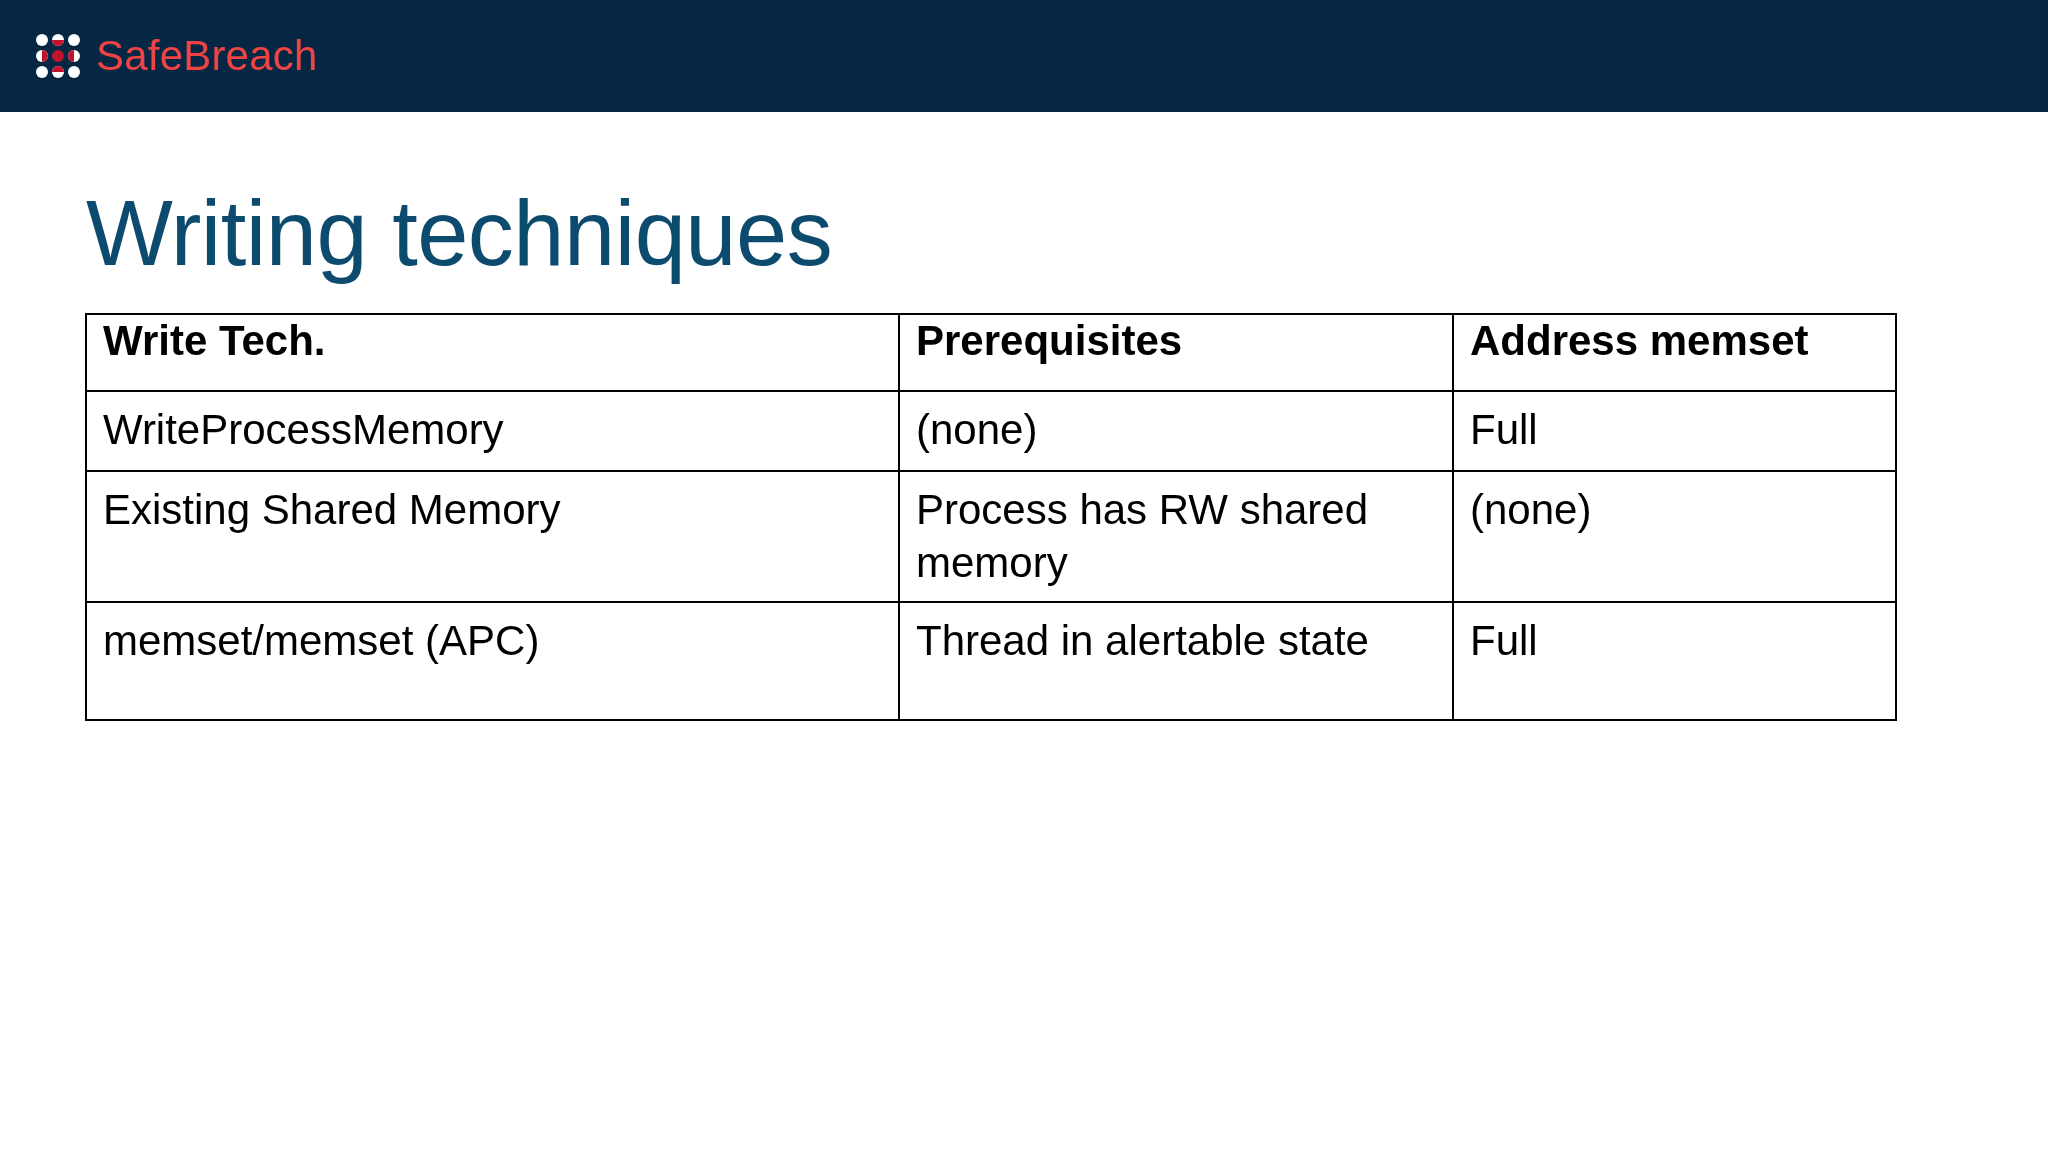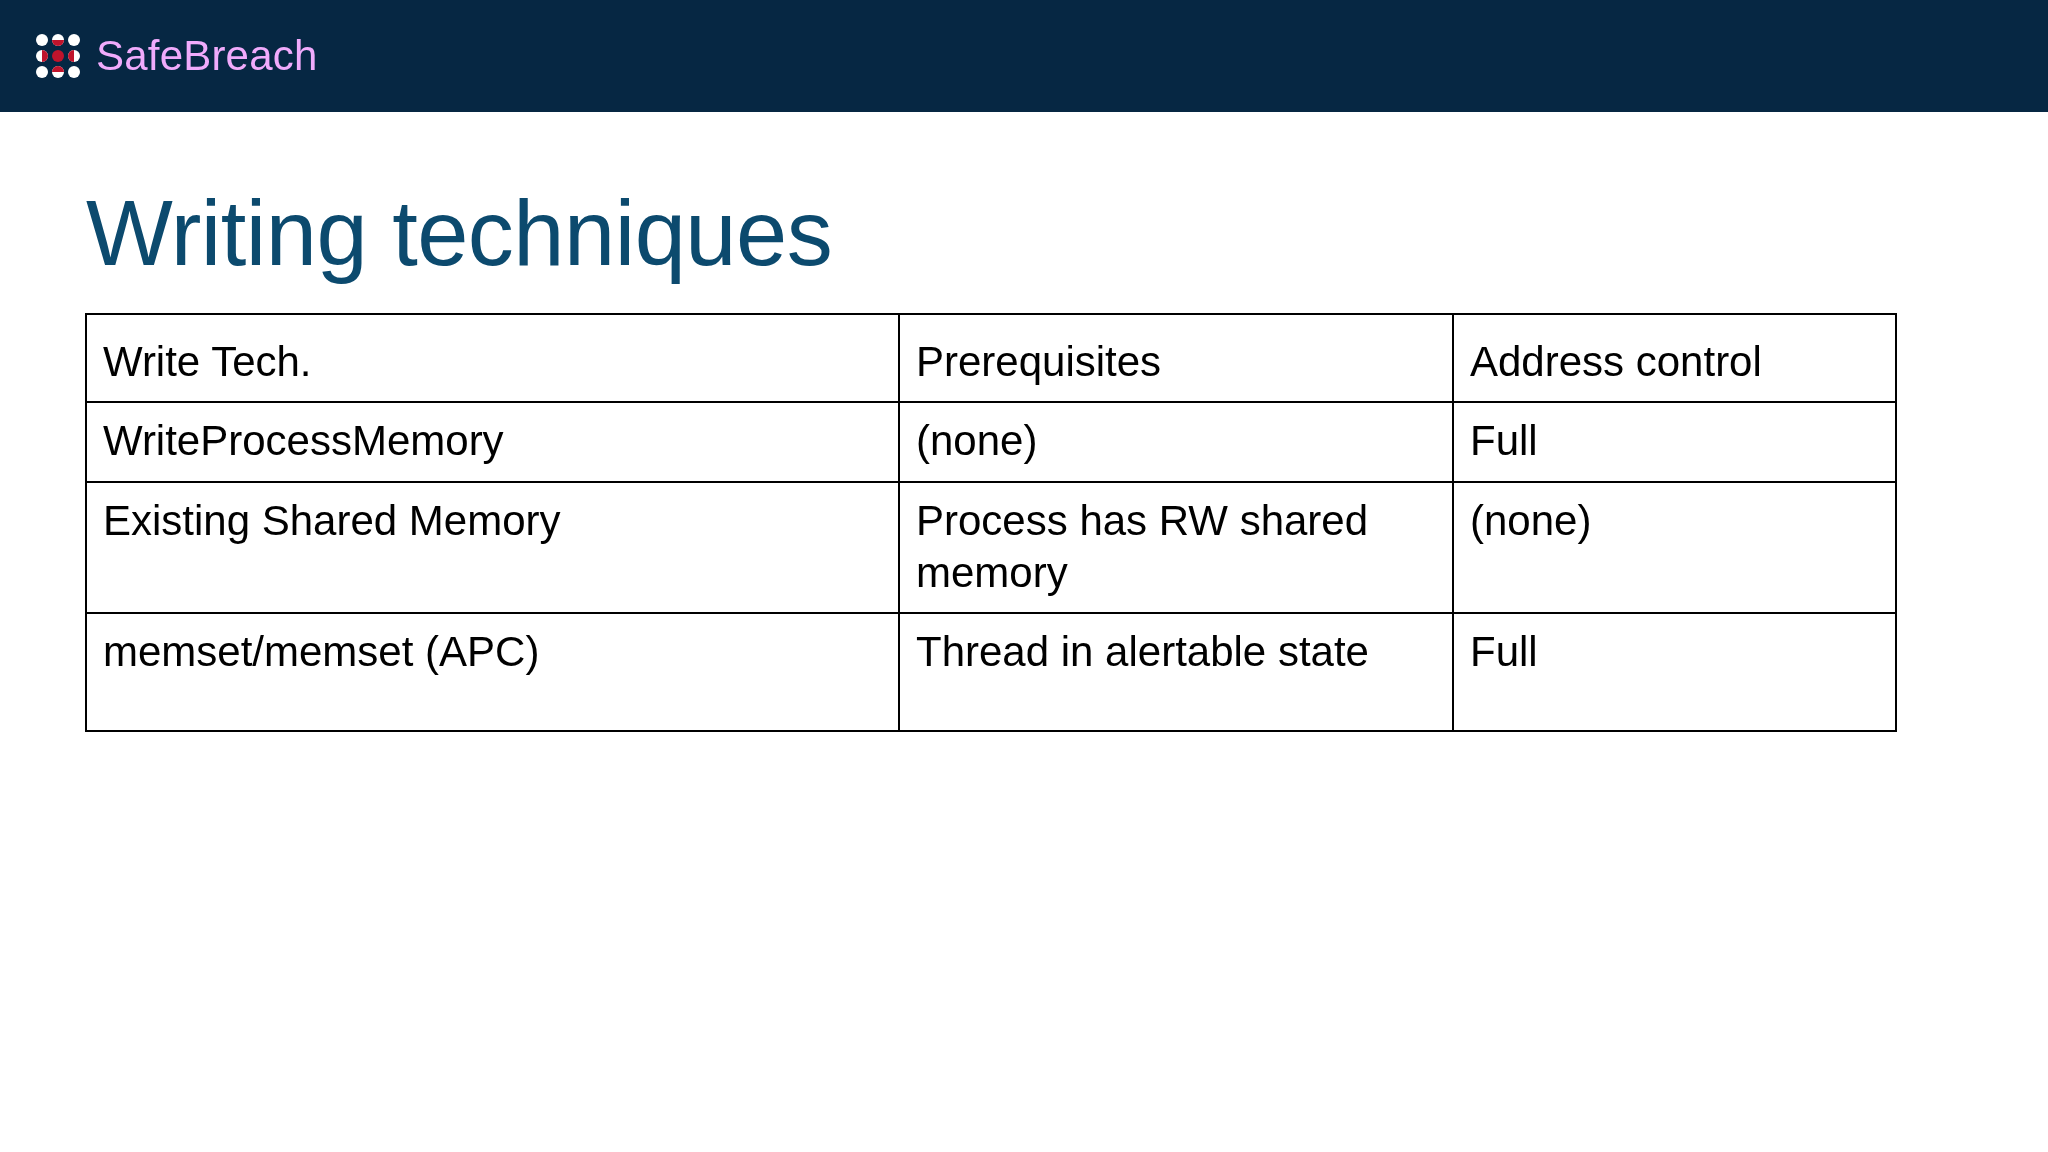--- a/index.html
+++ b/index.html
@@ -55,21 +55,21 @@
   .dot .half {
     position: absolute;
     background: #c0142c;
   }
   .half-bottom { left: 0; top: 50%; width: 100%; height: 50%; }
   .half-top    { left: 0; top: 0;   width: 100%; height: 50%; }
   .half-right  { left: 50%; top: 0; width: 50%; height: 100%; }
   .half-left   { left: 0;  top: 0;  width: 50%; height: 100%; }
 
   #wordmark {
-    color: #f0abfc;
+    color: #ef4444;
     font-size: 42px;
     font-weight: 400;
     letter-spacing: 0.2px;
     line-height: 1;
     white-space: nowrap;
   }
 
   
   #slide-title {
     position: absolute;
@@ -101,23 +101,23 @@
   #tech-table td {
     border: 2px solid #000000;
     text-align: left;
     vertical-align: top;
     padding: 12px 14px 12px 16px;
     color: #000000;
     font-size: 42px;
     line-height: 1.25;
   }
   #tech-table thead th {
-    font-weight: normal;
+    font-weight: bold;
     height: 77px;
-    padding-top: 21px;
+    padding-top: 0;
   }
   #tech-table tbody tr.r-short td { height: 80px; margin-left: 24px; }
   #tech-table tbody tr.r-tall  td { height: 118px; }
 </style>
 </head>
 <body>
 
 <div id="slide">
 
   <div id="brandbar">
@@ -150,21 +150,21 @@
   <table id="tech-table">
     <colgroup>
       <col class="c1">
         <col class="c2">
         <col class="c3">
     </colgroup>
     <thead>
       <tr>
         <th>Write Tech.</th>
         <th>Prerequisites</th>
-        <th>Address control</th>
+        <th>Address memset</th>
       </tr>
     </thead>
     <tbody>
       <tr class="r-short">
         <td>WriteProcessMemory</td>
         <td>(none)</td>
         <td>Full</td>
       </tr>
       <tr class="r-tall">
         <td>Existing Shared Memory</td>

